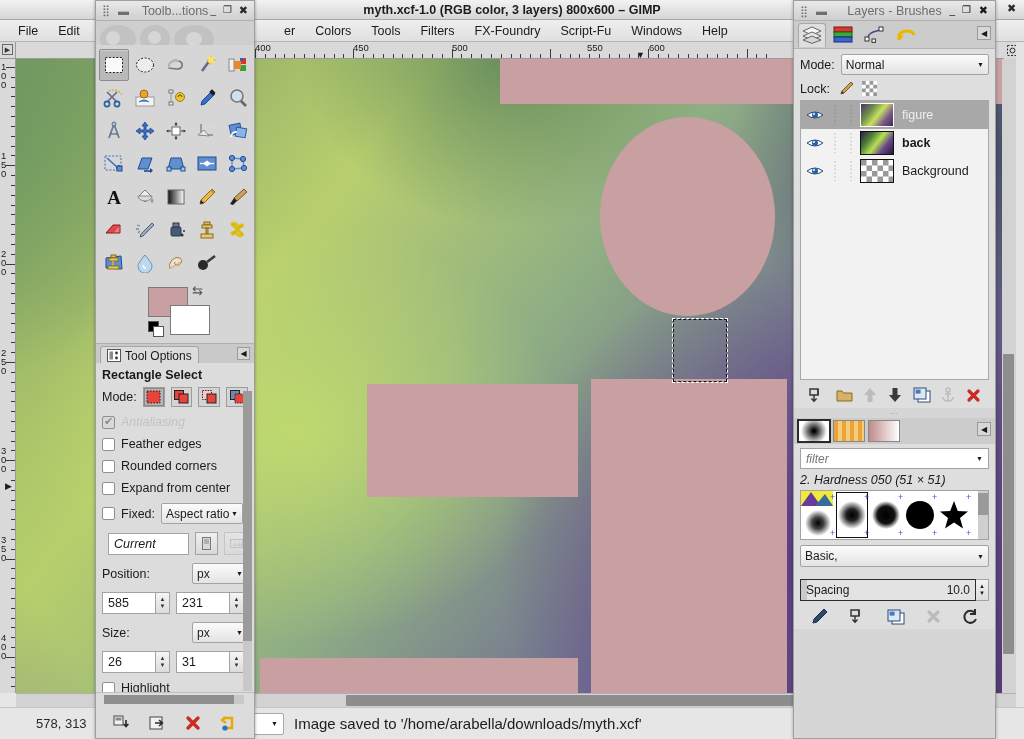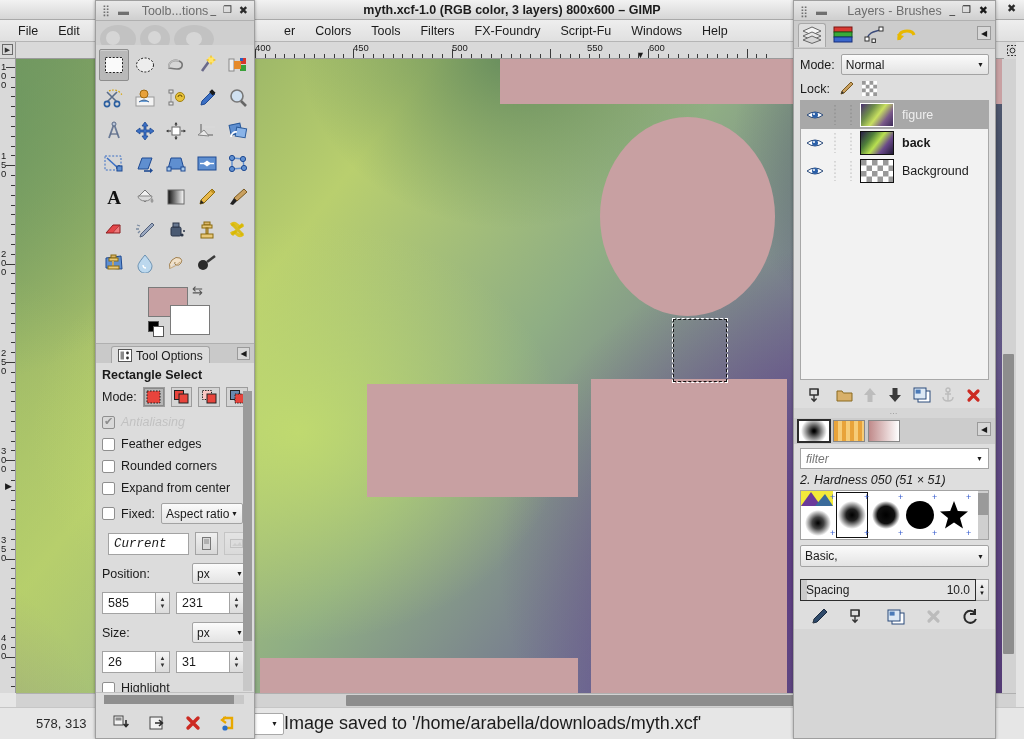--- a/index.html
+++ b/index.html
@@ -74,21 +74,21 @@
   #vscroll-thumb{ position:absolute; left:1px; top:295px; width:11px; height:300px; background:#8d8d8d; border-radius:1px;}
   #right-edge-col{ left:1016px; top:42px; width:8px; height:697px; background:#e4e4e4;}
   #qm-btn{ left:1004px; top:42px; width:17px; height:17px; background:#d9d9d9; display:flex; align-items:center; justify-content:center;}
   #nav-btn{ left:1004px; top:679px; width:17px; height:17px; background:#d9d9d9; display:flex; align-items:center; justify-content:center;}
 
   
   #statusbar{ left:0; top:707px; width:1024px; height:32px; background:#e6e6e6; border-top:1px solid #c6c6c6; display:flex; align-items:center;}
   #pos-label{ margin-left:36px; font-size:13px; color:#2a2a2a; width:86px;}
   #unit-combo{ width:74px; height:22px; background:linear-gradient(#fafafa,#e2e2e2); border:1px solid #a9a9a9; border-radius:2px; display:flex; align-items:center; padding:0 5px; font-size:12px; justify-content:space-between;}
   #zoom-combo{ width:84px; height:22px; margin-left:4px; background:#fff; border:1px solid #a9a9a9; border-radius:2px; display:flex; align-items:center; padding:0 5px; font-size:12px; justify-content:space-between;}
-  #status-msg{ font-size:18px; color:#1c1c1c; white-space:nowrap; }
+  #status-msg{ margin-left:10px; font-size:15px; color:#1c1c1c; white-space:nowrap; }
 
   
   #toolbox{
     left:95px; top:0; width:160px; height:739px;
     background:#d6d6d6; border:1px solid #9f9f9f;
     box-shadow:0 0 3px rgba(0,0,0,0.35);
   }
   #tb-title{ height:20px; background:linear-gradient(#e9e9e9,#cfcfcf); display:flex; align-items:center; position:relative; border-bottom:1px solid #b0b0b0;}
   #tb-title .t{ position:absolute; left:0; right:0; text-align:center; font-size:12.5px; color:#6d6d6d; font-weight:normal;}
   #tb-logo{ height:24px; background:#cfcfcf; position:relative; overflow:hidden;}
@@ -101,21 +101,21 @@
   #color-area{ height:62px; position:relative; }
   #fg-sw{ position:absolute; left:52px; top:6px; width:40px; height:30px; background:#c8a0a2; border:1px solid #7a7a7a;}
   #bg-sw{ position:absolute; left:74px; top:24px; width:40px; height:30px; background:#ffffff; border:1px solid #7a7a7a;}
   #swap-ico{ position:absolute; left:96px; top:2px; font-size:13px; color:#555;}
   #default-ico{ position:absolute; left:52px; top:40px; width:16px; height:16px;}
   #default-ico .k{ position:absolute; left:0; top:0; width:11px; height:11px; background:#000; border:1px solid #555;}
   #default-ico .w{ position:absolute; left:5px; top:5px; width:11px; height:11px; background:#fff; border:1px solid #555;}
 
   
   #to-tabs{ height:20px; background:#c9c9c9; position:relative; border-top:1px solid #b0b0b0;}
-  #to-tab{ position:absolute; left:15px; top:2px; height:18px; background:#dcdcdc; border:1px solid #a5a5a5; border-bottom:none; border-radius:3px 3px 0 0; display:flex; align-items:center; gap:4px; padding:0 6px; font-size:12px;}
+  #to-tab{ position:absolute; left:4px; top:2px; height:18px; background:#dcdcdc; border:1px solid #a5a5a5; border-bottom:none; border-radius:3px 3px 0 0; display:flex; align-items:center; gap:4px; padding:0 6px; font-size:12px;}
   #to-arrow{ position:absolute; right:4px; top:3px; width:13px; height:13px; border:1px solid #9a9a9a; background:#d7d7d7; display:flex; align-items:center; justify-content:center; font-size:8px;}
   #to-body{ background:#dcdcdc; padding:4px 6px 0 6px; position:relative; height:355px; overflow:hidden;}
   #to-title{ font-weight:bold; font-size:12.5px; margin:1px 0 5px 0;}
   .row{ display:flex; align-items:center; margin-bottom:8px; gap:6px;}
   .mode-btn{ width:22px; height:20px; border:1px solid #9c9c9c; background:#d4d4d4; display:flex; align-items:center; justify-content:center;}
   .mode-btn.sel{ background:#b6b6b6; box-shadow:inset 0 0 0 1px #8a8a8a;}
   .chk{ width:13px; height:13px; border:1px solid #8f8f8f; background:#fff; border-radius:2px; display:inline-block; flex:none;}
   .chk.on{ background:#d9d9d9; position:relative;}
   .chk.on:after{ content:"✔"; position:absolute; left:1px; top:-2px; font-size:11px; color:#8d8d8d;}
   .lbl{ font-size:12.5px;}
@@ -748,21 +748,21 @@
     <div class="row">
       <span class="chk"></span>
       <span class="lbl">Fixed:</span>
       <span class="combo" style="width:82px;">
         <span>Aspect ratio</span>
         <span style="font-size:7px;">▼</span>
       </span>
     </div>
 
     <div class="row">
-      <span class="entry" style="width:82px; font-style:italic; margin-left:6px;font-family:Liberation Mono, monospace;">Current</span>
+      <span class="entry" style="width:82px; font-style:italic; margin-left:6px;">Current</span>
       <span class="iconbtn">
         <svg width="11" height="13" viewBox="0 0 11 13">
             <rect x="1.5" y="0.5" width="8" height="12" fill="#d8d8d8" stroke="#777"></rect>
             <rect x="3" y="2" width="5" height="5" fill="#b0b0b0"></rect>
           </svg>
       </span>
       <span class="iconbtn dim">
         <svg width="13" height="11" viewBox="0 0 13 11">
             <rect x="0.5" y="1.5" width="12" height="8" fill="#e0e0e0" stroke="#999"></rect>
             <path d="M2 8 l3-3 2 2 3-3 2 4z" fill="#b8b8b8"></path>

